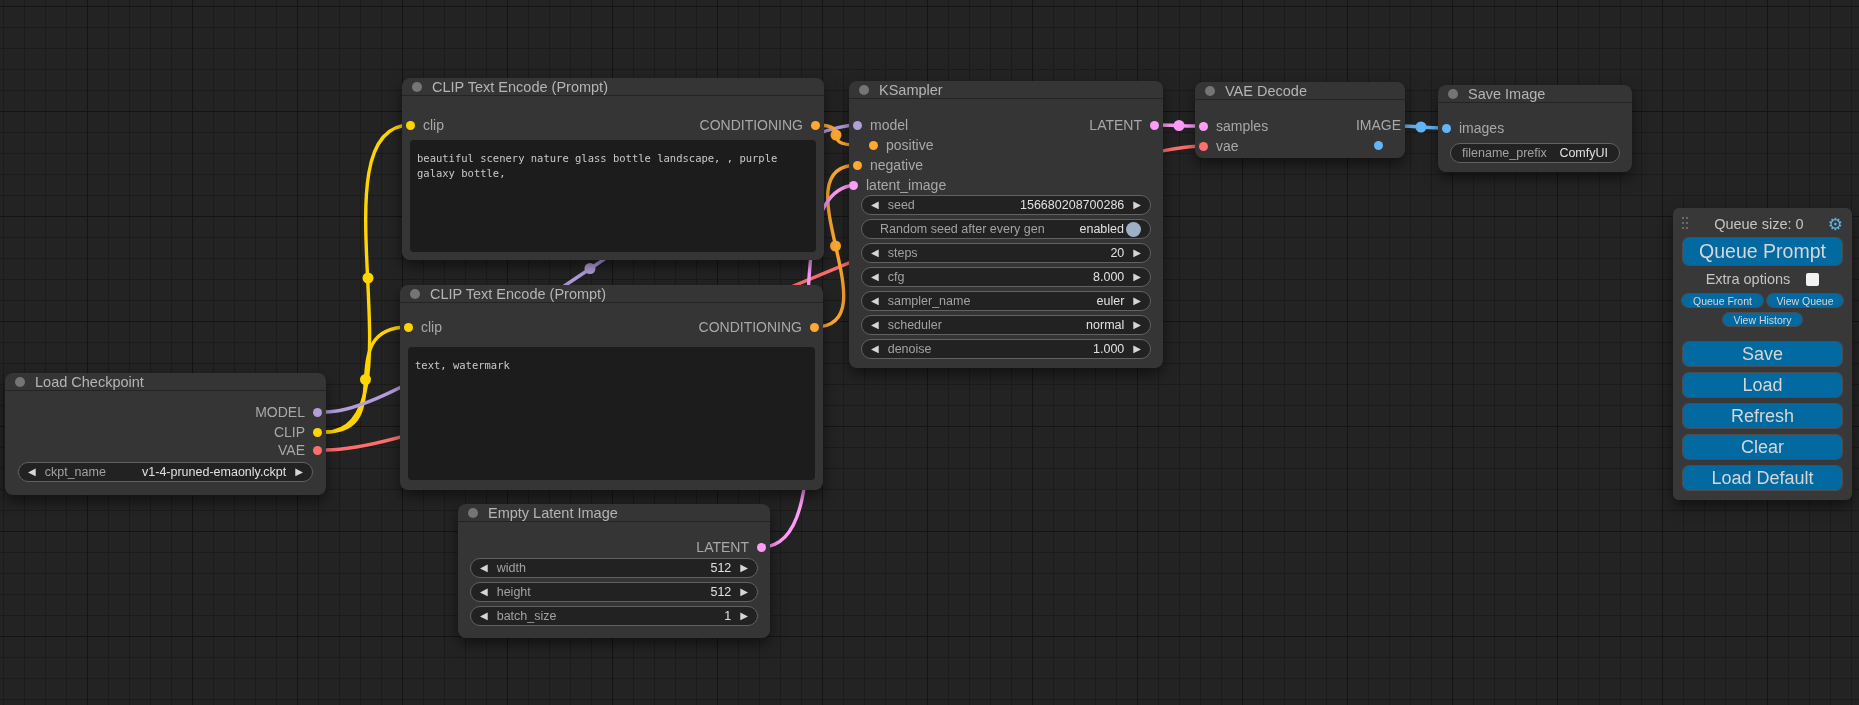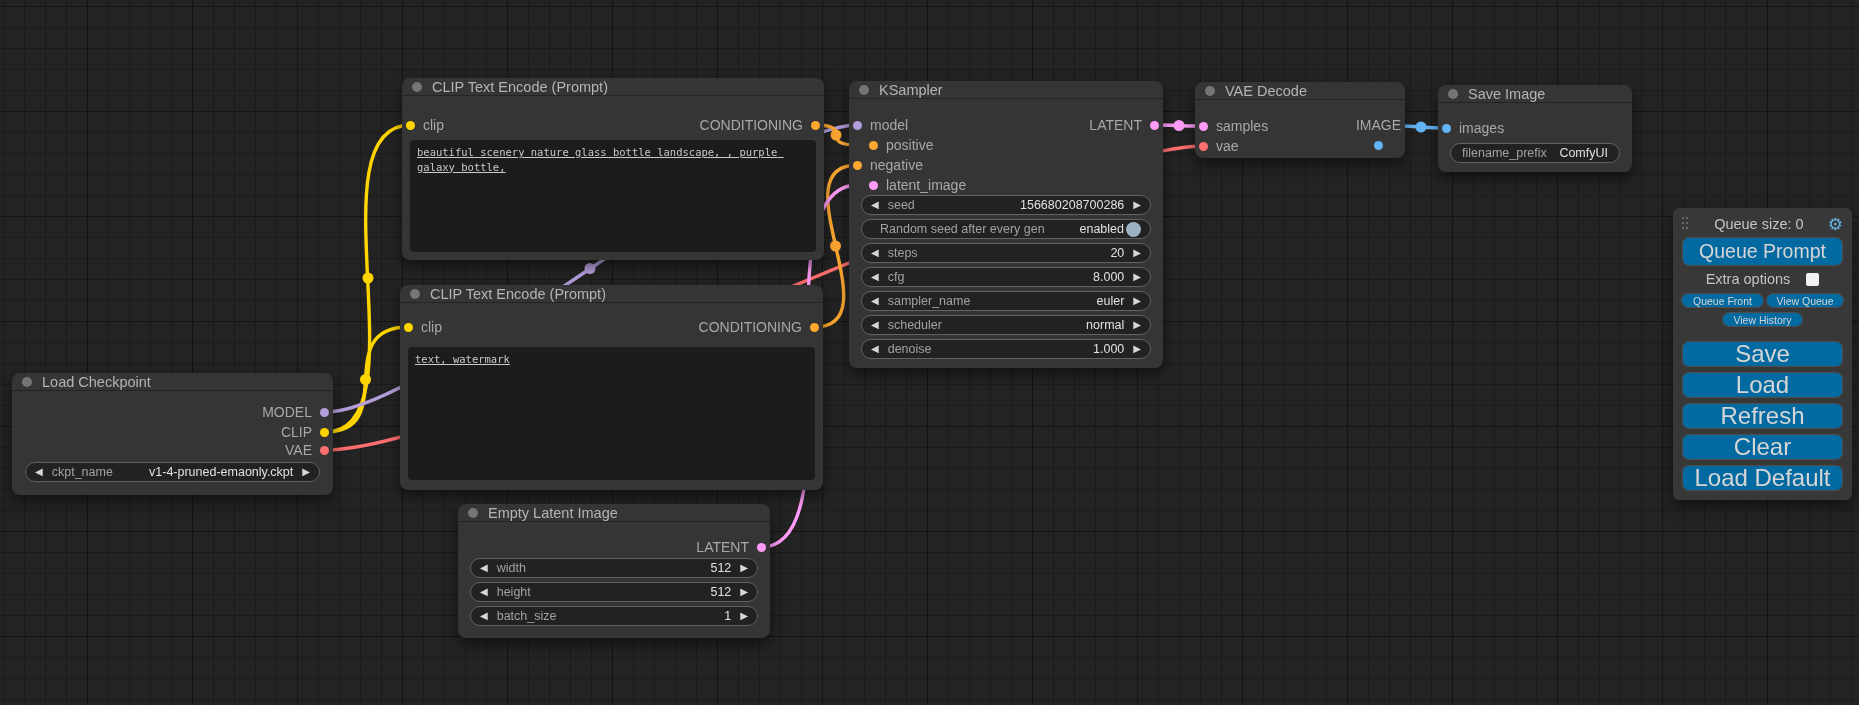--- a/index.html
+++ b/index.html
@@ -37,37 +37,37 @@
     display:flex;align-items:center;font-size:12.5px;padding:0 9px;box-sizing:border-box;cursor:pointer;
   }
   .warrow{color:#d6d6d6;font-size:10px;line-height:1;flex:0 0 auto;}
   .wlabel{margin-left:9px;color:#a2a2a2;white-space:nowrap;}
   .wvalue{margin-left:auto;margin-right:9px;color:#e0e0e0;white-space:nowrap;}
   .wvalue.noarrow{margin-right:2px;}
   .toggle-dot{width:15px;height:15px;border-radius:50%;background:#9db1c5;flex:0 0 auto;}
   .prompt-box{
     position:absolute;background:#1c1c1c;border-radius:4px;color:#c9c9c9;
     font-family:"DejaVu Sans Mono",monospace;font-size:10.5px;line-height:1.45;
-    padding:5px 7px;white-space:pre-wrap;word-break:break-word;box-sizing:border-box;cursor:text;text-decoration:underline;
+    padding:11px 7px;white-space:pre-wrap;word-break:break-word;box-sizing:border-box;cursor:text;
   }
   
   #queue-panel{
     position:absolute;left:1673px;top:208px;width:179px;height:292px;z-index:3;
     background:#383838;border-radius:6px;box-shadow:0 6px 14px rgba(0,0,0,.5);
   }
   .qp-header{position:absolute;left:0;top:7px;width:100%;height:18px;display:flex;align-items:center;}
   .drag-handle{margin-left:9px;display:grid;grid-template-columns:repeat(2,4px);grid-auto-rows:5px;cursor:grab;}
   .drag-handle i{width:2px;height:2px;border-radius:50%;background:#7a7a7a;}
   .qp-size{flex:1;text-align:center;color:#c4c4c4;font-size:14.5px;}
   .gear{margin-right:9px;color:#62b1e0;font-size:17px;line-height:1;cursor:pointer;}
   .qbtn{
     position:absolute;background:#0369a1;border:1px solid #4d4d4d;color:#d6d6d6;
     display:flex;align-items:center;justify-content:center;box-sizing:border-box;cursor:pointer;
   }
-  .qbtn.big{left:9px;width:161px;height:26px;border-radius:7px;font-size:24px;}
+  .qbtn.big{left:9px;width:161px;height:26px;border-radius:7px;font-size:18px;}
   .qbtn.prompt{top:29px;height:29px;font-size:19.5px;}
   .qbtn.small{height:15px;border-radius:9px;font-size:10.5px;}
   .extra-row{position:absolute;left:0;top:63px;width:100%;display:flex;align-items:center;justify-content:center;gap:16px;}
   .extra-label{color:#c4c4c4;font-size:14.5px;}
   .checkbox{width:13px;height:13px;background:#f2f2f2;border-radius:2px;cursor:pointer;}
 </style>
 </head>
 <body>
 
 <div id="canvas">
@@ -90,21 +90,21 @@
       <circle cx="590" cy="268.5" r="5.5" fill="#B39DDB"></circle>
       <circle cx="765" cy="298" r="5.5" fill="#FF6E6E"></circle>
       <circle cx="836" cy="135" r="5.5" fill="#FFA931"></circle>
       <circle cx="835.5" cy="246" r="5.5" fill="#FFA931"></circle>
       <circle cx="808" cy="366" r="5.5" fill="#FF9CF9"></circle>
       <circle cx="1179" cy="125.5" r="5.5" fill="#FF9CF9"></circle>
       <circle cx="1421" cy="127" r="5.5" fill="#64B5F6"></circle>
     </g>
   </svg>
 
-  <div class="node" style="left:12px;top:373px;width:321px;height:122px;">
+  <div class="node" style="left:5px;top:373px;width:321px;height:122px;">
     <div class="node-header">
       <span class="tdot"></span>
       <span class="ntitle">Load Checkpoint</span>
     </div>
     <div class="slot out" style="right:4px;top:30px;">
       <span class="slot-label">MODEL</span>
       <span class="pdot c-model"></span>
     </div>
     <div class="slot out" style="right:4px;top:50px;">
       <span class="slot-label">CLIP</span>
@@ -164,21 +164,21 @@
       <span class="slot-label">model</span>
     </div>
     <div class="slot" style="left:20px;top:55px;">
       <span class="pdot c-cond"></span>
       <span class="slot-label">positive</span>
     </div>
     <div class="slot" style="left:4px;top:75px;">
       <span class="pdot c-cond"></span>
       <span class="slot-label">negative</span>
     </div>
-    <div class="slot" style="left:20px;top:95px;">
+    <div class="slot" style="left:0;top:95px;">
       <span class="pdot c-latent"></span>
       <span class="slot-label">latent_image</span>
     </div>
     <div class="slot out" style="right:4px;top:35px;">
       <span class="slot-label">LATENT</span>
       <span class="pdot c-latent"></span>
     </div>
 
     <div class="widget" style="left:12px;top:114px;width:290px;">
       <span class="warrow">◀</span>

